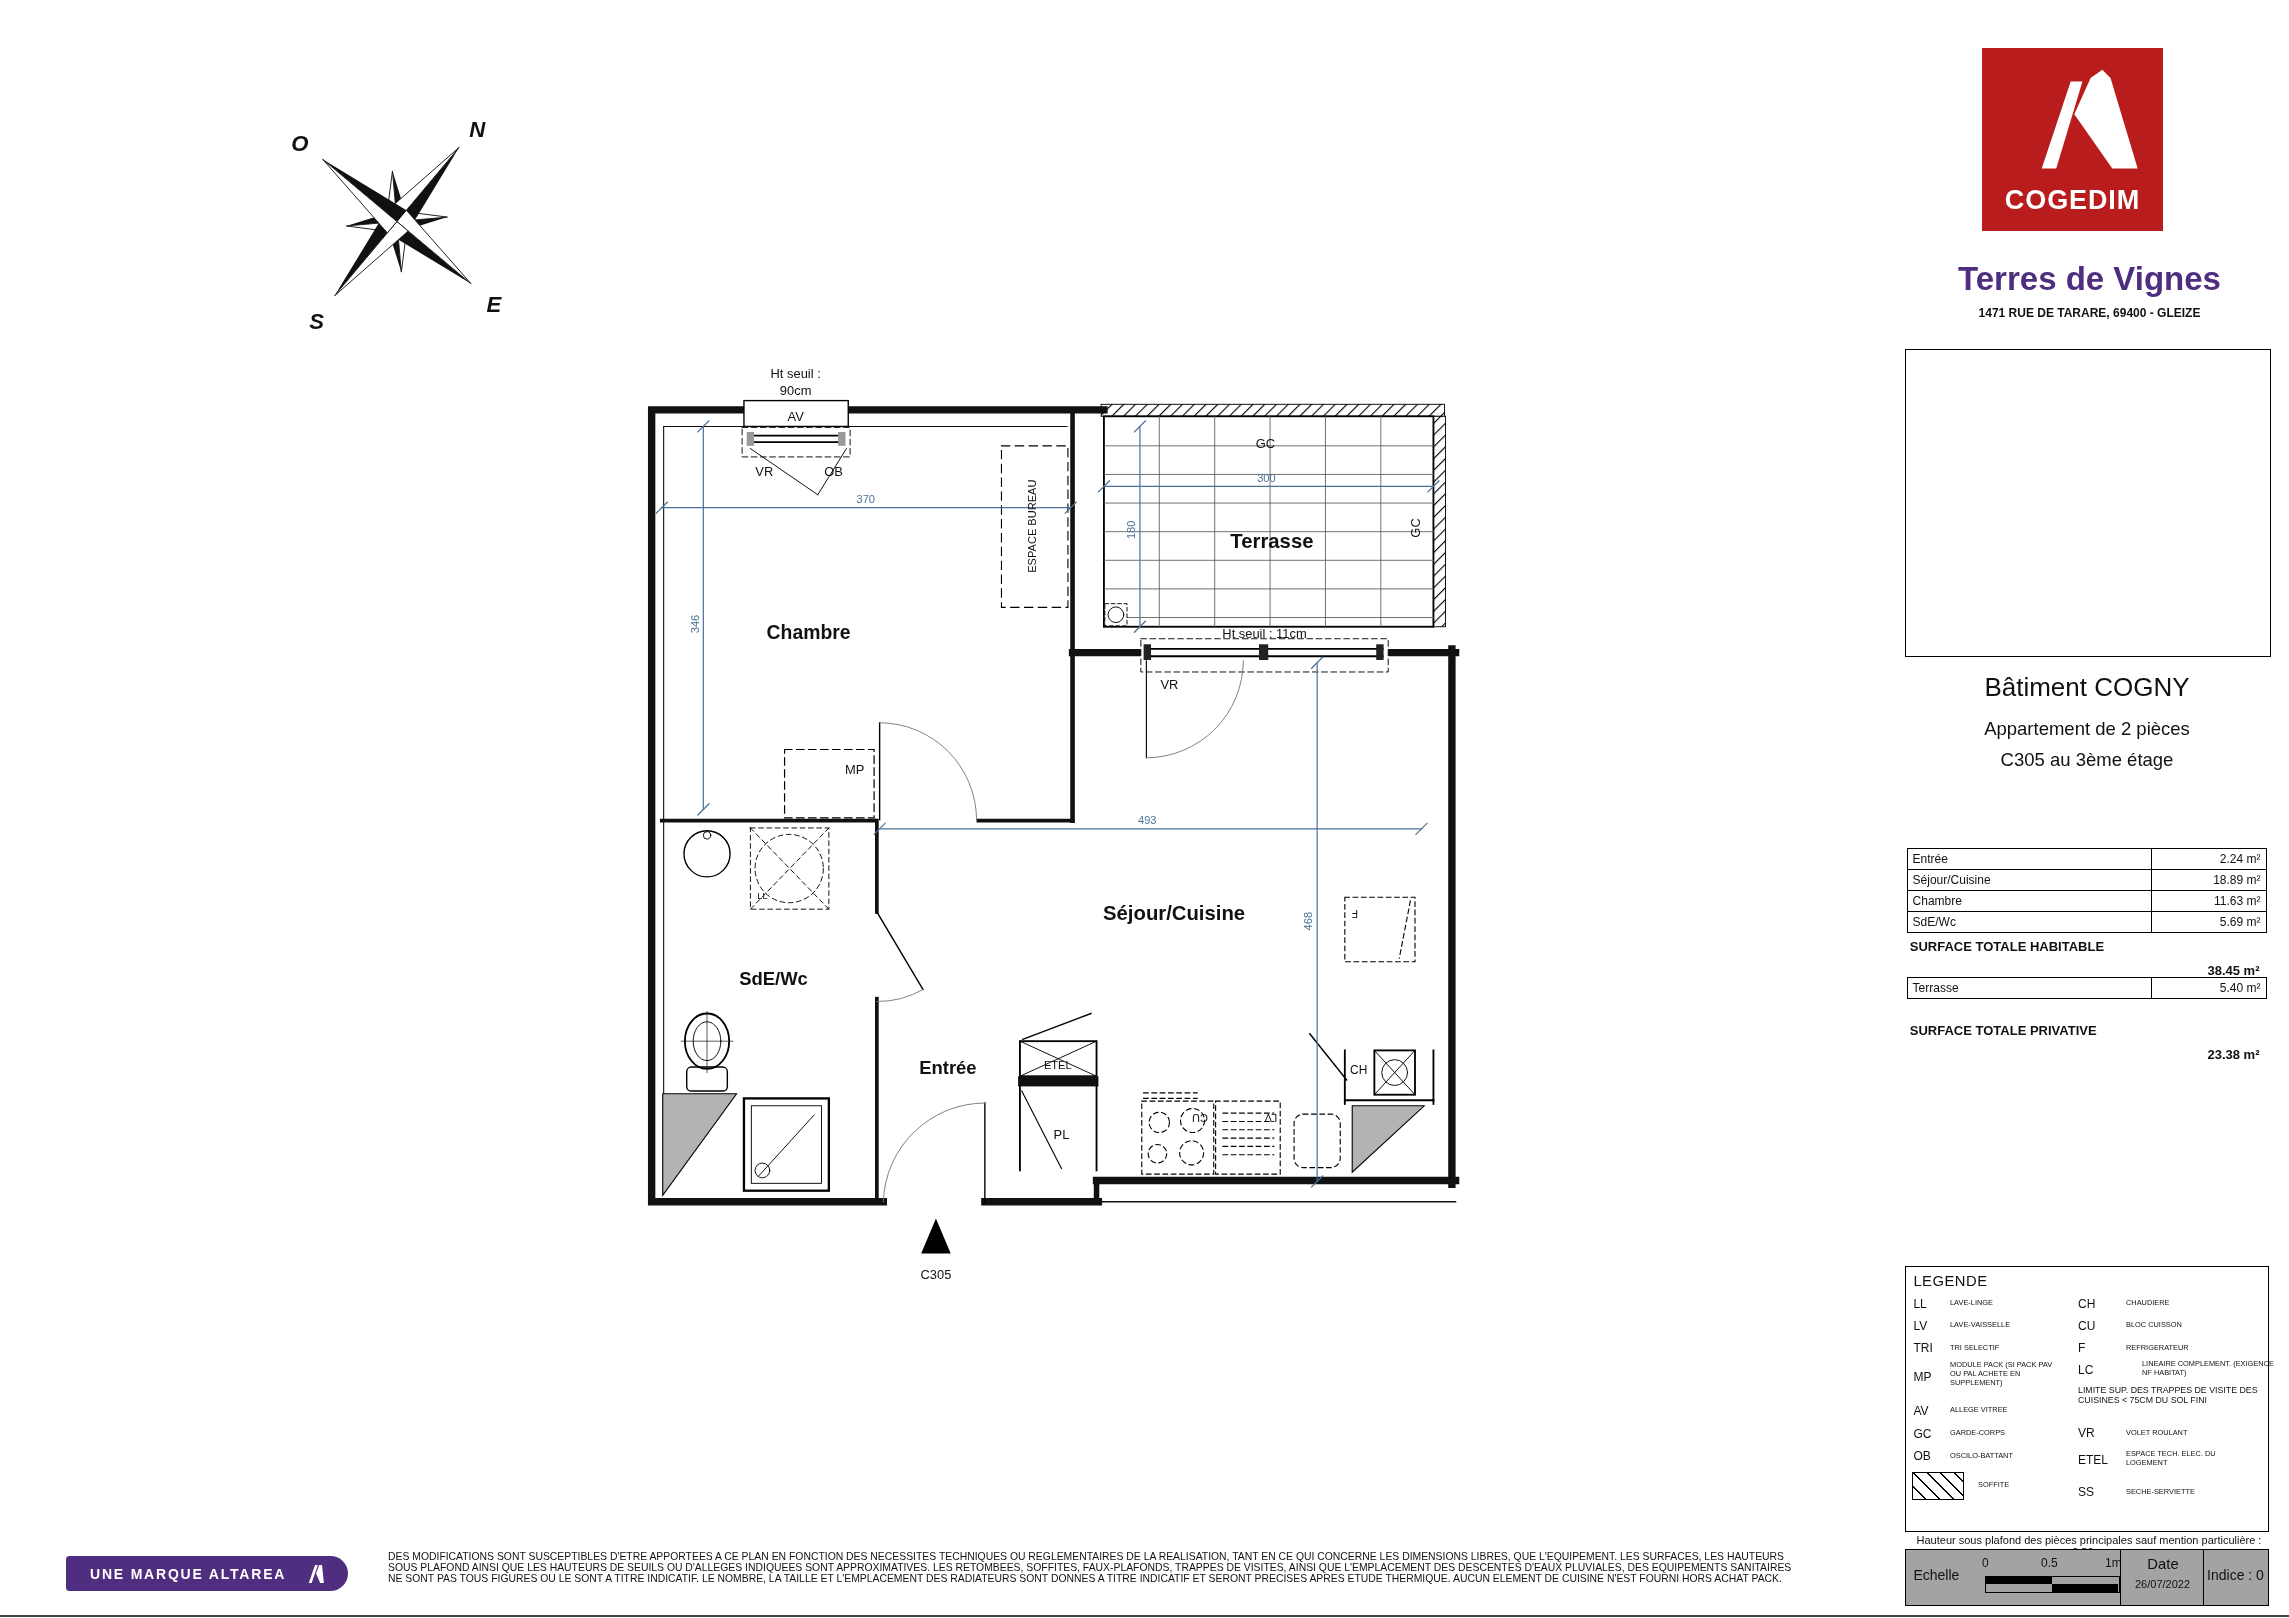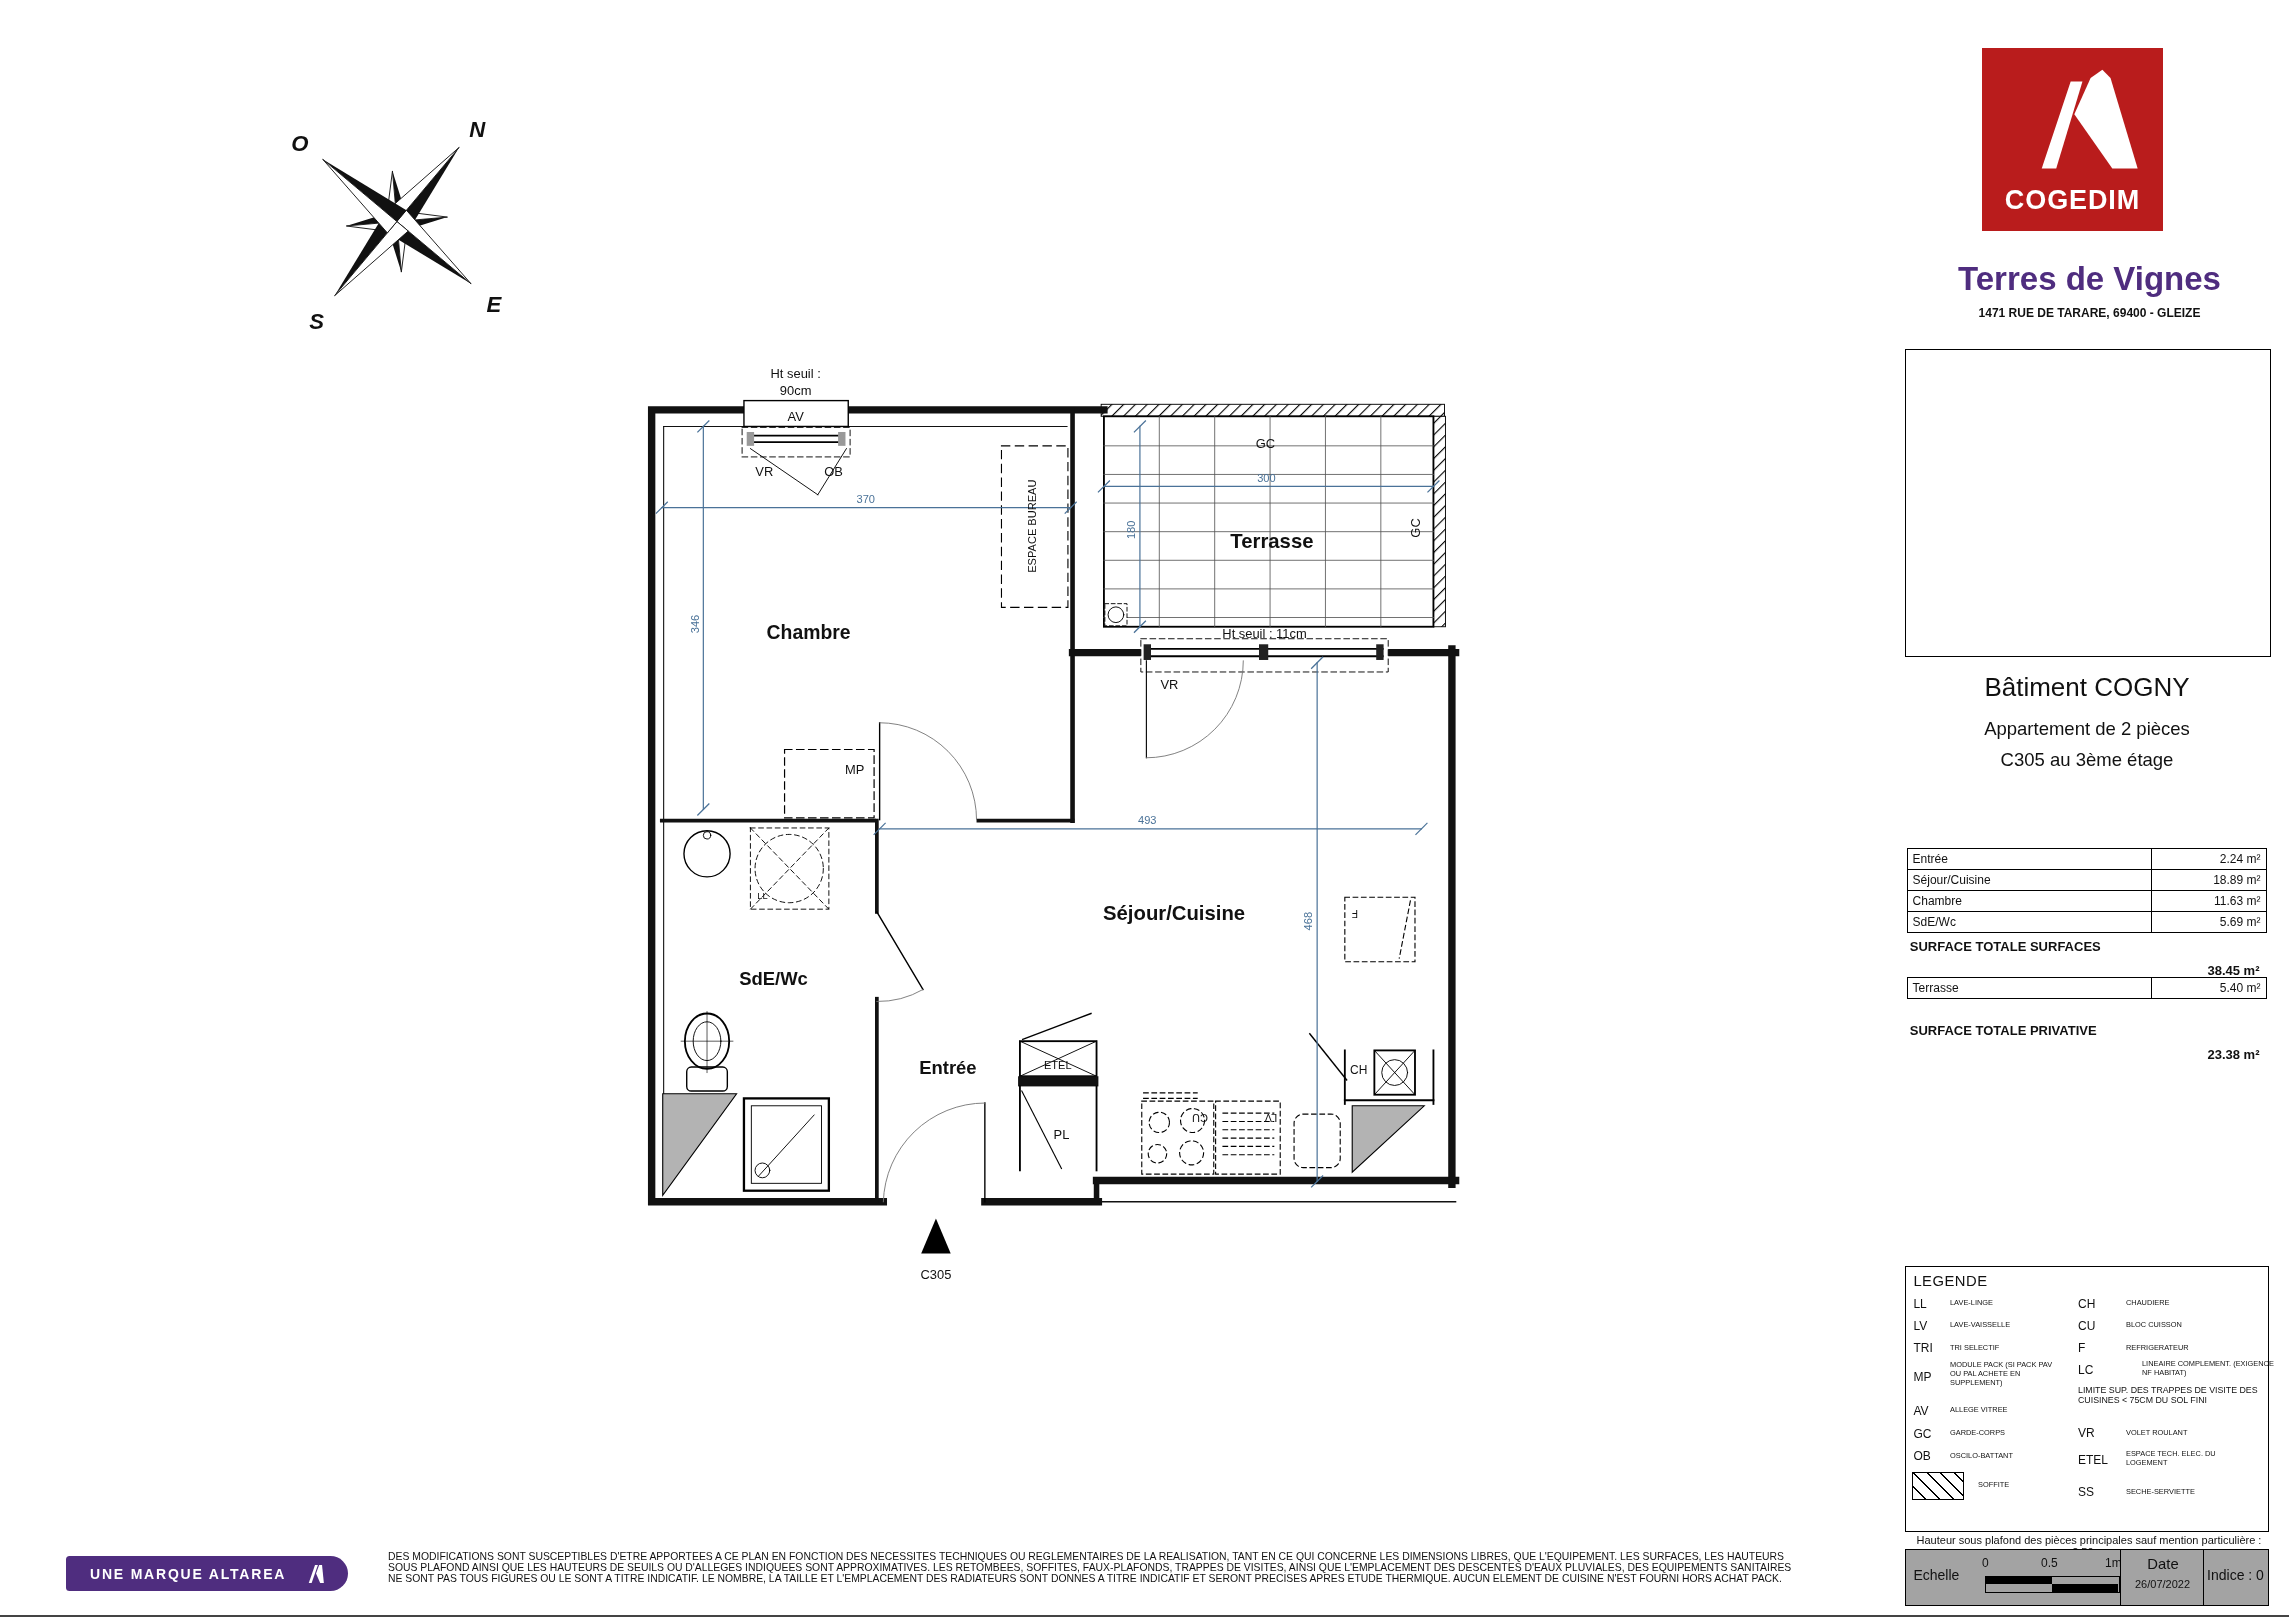--- a/index.html
+++ b/index.html
@@ -390,21 +390,21 @@
   <div class="trow">
     <span class="lbl">Chambre</span>
     <span class="val">11.63 m²</span>
   </div>
   <div class="trow">
     <span class="lbl">SdE/Wc</span>
     <span class="val">5.69 m²</span>
   </div>
 </div>
 <div class="abs total-row" style="top:939px;">
-  <span class="lbl">SURFACE TOTALE SURFACES</span>
+  <span class="lbl">SURFACE TOTALE HABITABLE</span>
   <span class="val">38.45 m²</span>
 </div>
 <div class="abs tbl" style="top:977px;">
   <div class="trow">
     <span class="lbl">Terrasse</span>
     <span class="val">5.40 m²</span>
   </div>
 </div>
 <div class="abs total-row" style="top:1023px;">
   <span class="lbl">SURFACE TOTALE PRIVATIVE</span>

